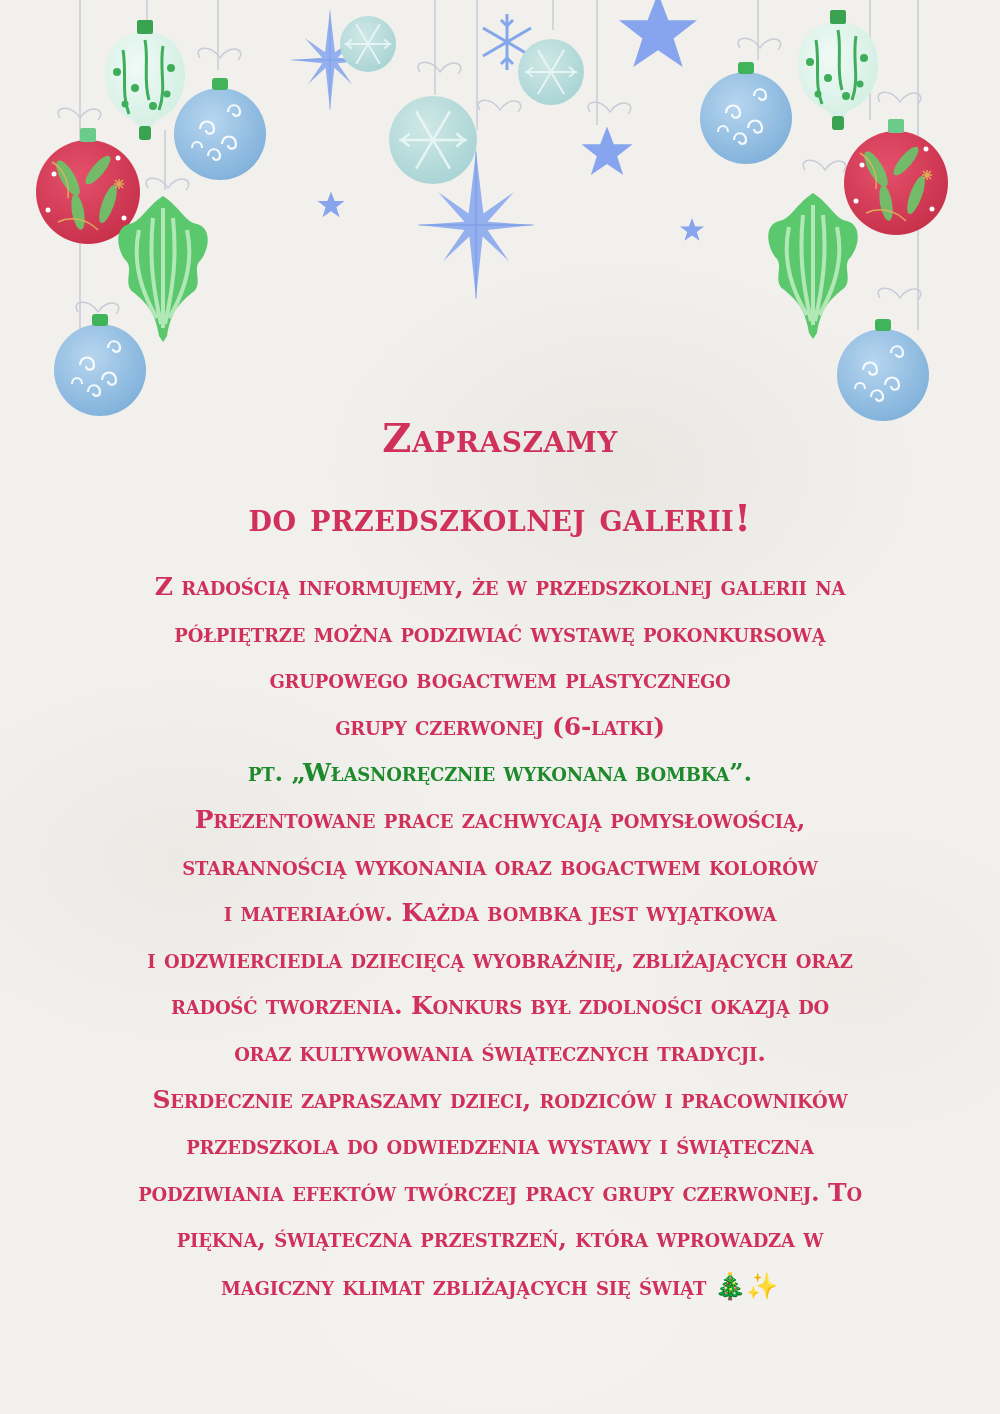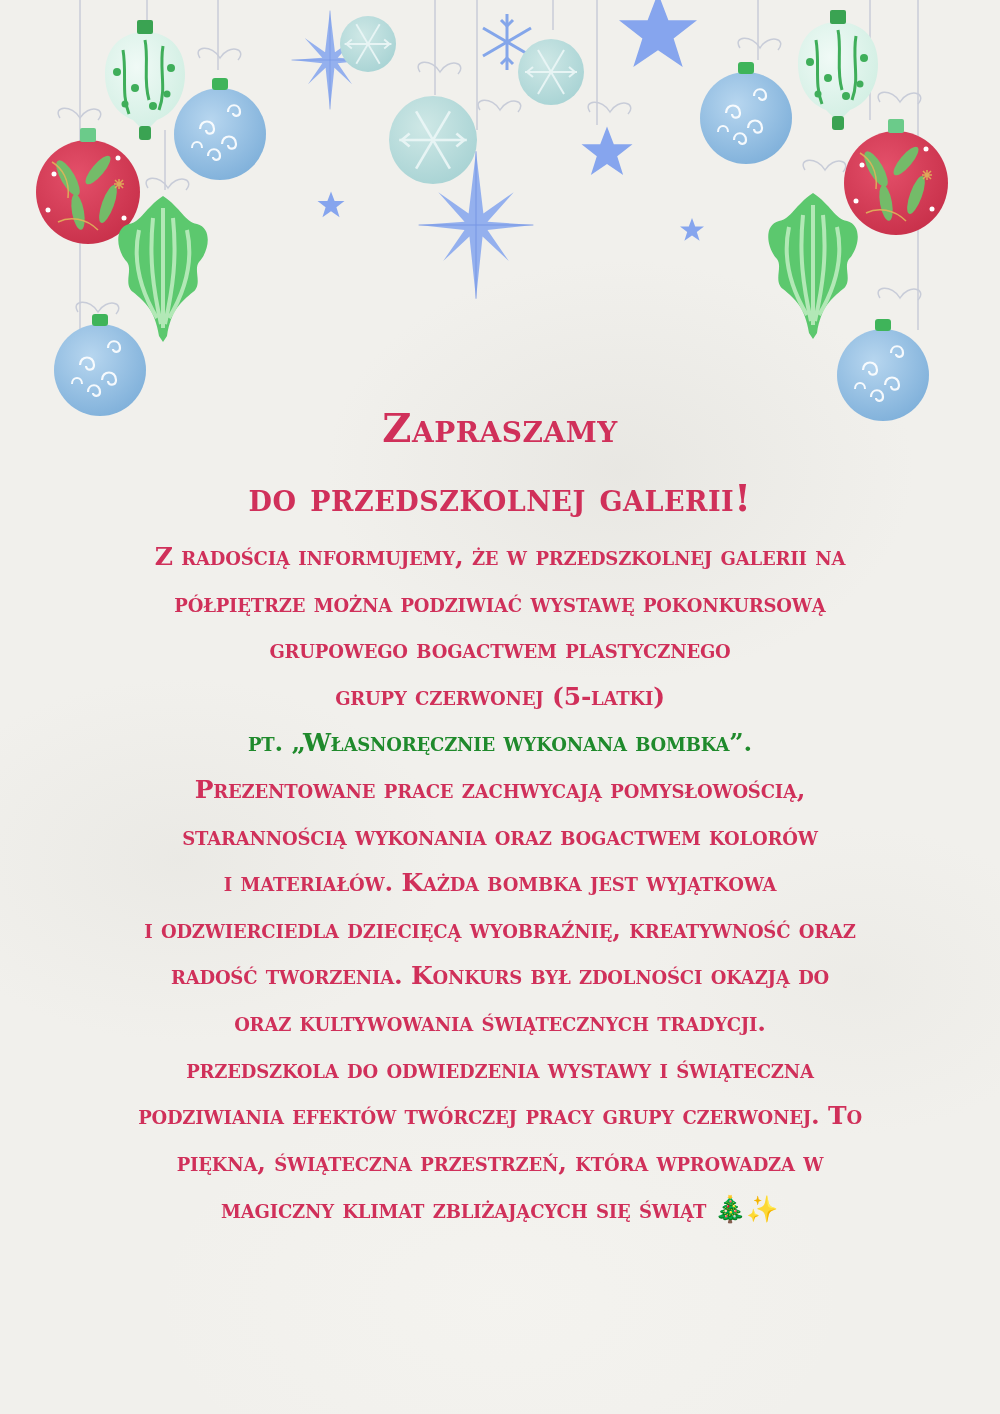--- a/index.html
+++ b/index.html
@@ -17,21 +17,21 @@
         radial-gradient(ellipse 500px 300px at 500px 1300px, rgba(245,244,240,0.7), rgba(0,0,0,0) 70%),
         #f1f0ec;
     }
     .decor { position: absolute; left: 0; top: 0; width: 1000px; height: 440px; }
     .content {
       position: absolute; left: 0; right: 0; top: 392px;
       text-align: center;
     }
     .title {
       color: #d0305a; font-weight: bold; font-variant: small-caps;
-      font-size: 38px; line-height: 68px; margin: 2px; letter-spacing: 0.5px;
+      font-size: 38px; line-height: 68px; margin: 12px; letter-spacing: 0.5px;
     }
     .title.line1 { font-size: 40px; }
     .body-line {
       color: #d0305a; font-weight: bold; font-variant: small-caps;
       font-size: 25px; line-height: 46.6px; margin: 0; white-space: nowrap;
       letter-spacing: -0.2px;
     }
     .body-line.green { color: #1f8a2c; }
     .emoji { font-size: 26px; font-variant: normal; }
   </style>
@@ -196,28 +196,29 @@
   <use href="#blueball" transform="translate(883,375)"></use>
 </svg>
 
 <main class="content">
   <h1 class="title line1">Zapraszamy</h1>
   <h1 class="title">do przedszkolnej galerii!</h1>
 
   <p class="body-line">Z radością informujemy, że w przedszkolnej galerii na</p>
   <p class="body-line">półpiętrze można podziwiać wystawę pokonkursową</p>
   <p class="body-line">grupowego bogactwem plastycznego</p>
-  <p class="body-line">grupy czerwonej (5-latki)</p>
+  <p class="body-line">grupy czerwonej (6-latki)</p>
   <p class="body-line green">pt. „Własnoręcznie wykonana bombka”.</p>
   <p class="body-line">Prezentowane prace zachwycają pomysłowością,</p>
   <p class="body-line">starannością wykonania oraz bogactwem kolorów</p>
   <p class="body-line">i materiałów. Każda bombka jest wyjątkowa</p>
-  <p class="body-line">i odzwierciedla dziecięcą wyobraźnię, kreatywność oraz</p>
+  <p class="body-line">i odzwierciedla dziecięcą wyobraźnię, zbliżających oraz</p>
   <p class="body-line">radość tworzenia. Konkurs był zdolności okazją do</p>
   <p class="body-line">oraz kultywowania świątecznych tradycji.</p>
+  <p class="body-line">Serdecznie zapraszamy dzieci, rodziców i pracowników</p>
   <p class="body-line">przedszkola do odwiedzenia wystawy i świąteczna</p>
   <p class="body-line">podziwiania efektów twórczej pracy grupy czerwonej. To</p>
   <p class="body-line">piękna, świąteczna przestrzeń, która wprowadza w</p>
   <p class="body-line">
     <span>magiczny klimat zbliżających się świąt</span>
     <span class="emoji">🎄</span><span class="emoji">✨</span>
   </p>
 </main>
 
 </body></html>

